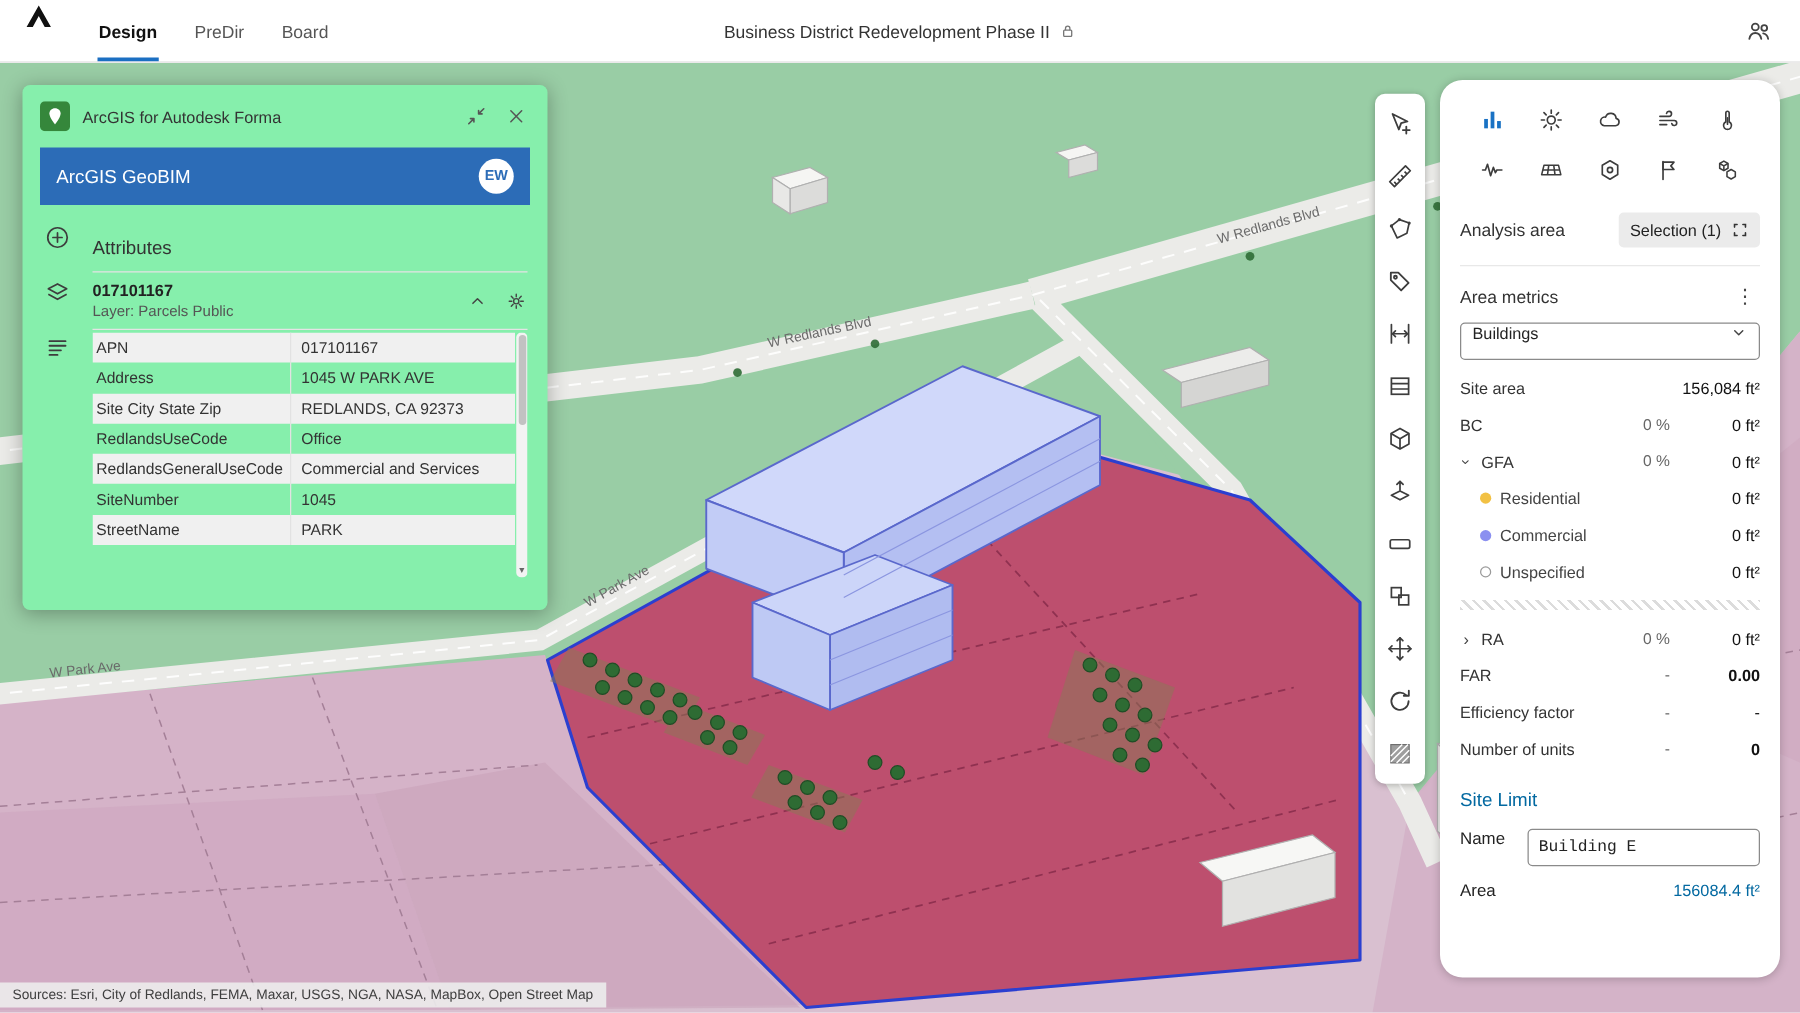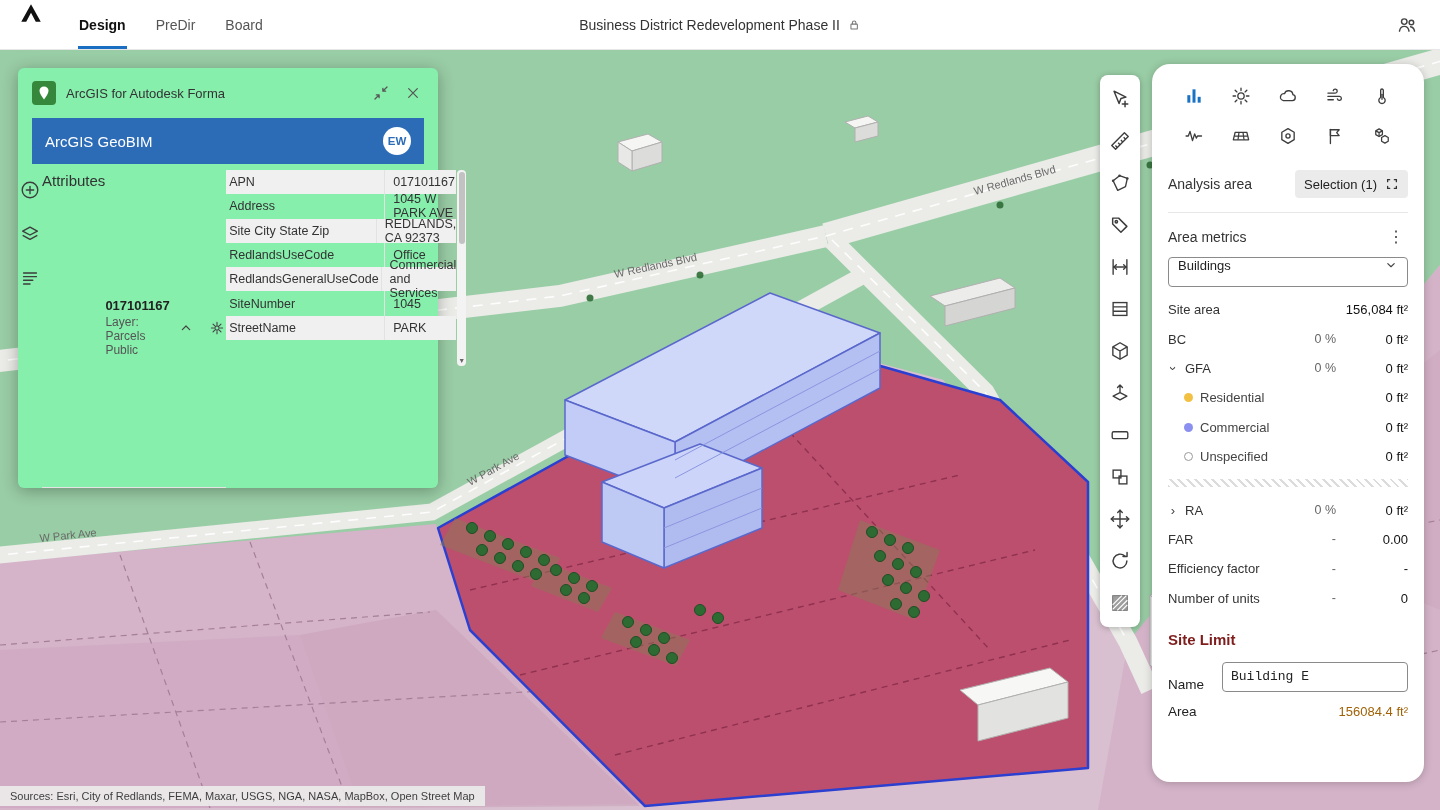--- a/index.html
+++ b/index.html
@@ -30,21 +30,21 @@
   .arcgis-panel{position:absolute;left:18px;top:68px;width:420px;height:420px;background:#86efac;border-radius:6px;box-shadow:0 3px 16px rgba(0,0,0,.3);z-index:35;display:flex;flex-direction:column}
   .ap-header{height:50px;display:flex;align-items:center;padding:0 14px;gap:10px}
   .ap-title{font-size:13px;color:#333;flex:1}
   .ap-hicon{color:#555;cursor:pointer;width:22px;height:22px;display:flex;align-items:center;justify-content:center}
   .ap-blue{height:46px;background:#2c6cb7;margin:0 14px;display:flex;align-items:center;padding:0 13px;color:#fff;flex:none}
   .ap-blue-title{flex:1;font-size:15px}
   .avatar{width:28px;height:28px;border-radius:50%;background:#fff;color:#2c6cb7;font-size:11.5px;font-weight:700;display:flex;align-items:center;justify-content:center}
   .ap-body{flex:1;display:flex;min-height:0}
   .ap-rail{width:56px;display:flex;flex-direction:column;align-items:center;padding-top:14px;gap:20px;color:#444}
   .ap-rail .tool-btn{width:24px;height:24px}
-  .ap-content{flex:1;padding:4px 16px 0 0;display:flex;flex-direction:row;min-height:0}
+  .ap-content{flex:1;padding:22px 16px 0 0;display:flex;flex-direction:column;min-height:0}
   .ap-sec-title{font-size:15px;color:#333;padding:4px 0 10px;border-bottom:1px solid #e4e4e4}
   .feat-row{display:flex;align-items:center;padding:7px 0;border-bottom:1px solid #e4e4e4}
   .feat-txt{flex:1}
   .feat-id{font-weight:700;font-size:13px;color:#222}
   .feat-layer{font-size:12px;color:#555;margin-top:2px}
   .feat-icons{display:flex;align-items:center;gap:14px;color:#444}
   .attr-table{height:196px;position:relative;overflow:hidden;margin-top:2px}
   .attr-rows{margin-right:10px}
   .attr-row{display:flex;height:24.3px;align-items:center;font-size:12.5px;color:#333}
   .attr-row:nth-child(odd){background:#f0f0f0}
@@ -63,31 +63,31 @@
   .sec-label{font-size:14px;color:#333}
   .sel-btn{background:#ebebeb;border-radius:4px;height:28px;display:flex;align-items:center;gap:8px;padding:0 9px;font-size:13px;color:#222;cursor:pointer}
   .divider{height:1px;background:#e8e8e8;margin:14px 0}
   .kebab{font-size:16px;color:#444;cursor:pointer;padding:0 4px}
   .dropdown{height:30px;border:1px solid #8a8a8a;border-radius:4px;display:flex;justify-content:space-between;padding:0 9px;font-size:13px;color:#222;margin:11px 0 8px;cursor:pointer}
   .metric-row{display:flex;align-items:center;height:29.4px;font-size:13px;color:#333}
   .metric-row.indent .m-label{padding-left:16px;color:#444}
   .m-label{flex:1;display:flex;align-items:center;gap:7px;min-width:0}
   .m-pct{width:50px;text-align:right;color:#666;font-size:12.5px}
   .m-val{width:72px;text-align:right;color:#111}
-  .m-val.strong{font-weight:400}
+  .m-val.strong{font-weight:700}
   .dot{width:9px;height:9px;border-radius:50%;flex:none}
   .dot.outline{background:#fff;border:1.5px solid #9a9a9a}
   .chev{color:#444;font-size:13px;line-height:1;display:inline-block;width:10px;text-align:center}
   .chev.down{transform:rotate(90deg)}
   .hatch-div{height:8px;margin:8px 0;background:repeating-linear-gradient(45deg,#dcdcdc 0 2px,transparent 2px 6px)}
-  .site-limit-h{font-size:15px;font-weight:700;color:#7f1d1d;margin:18px 0 14px}
-  .form-row{display:flex;align-items:flex-end;margin-bottom:12px}
+  .site-limit-h{font-size:15px;font-weight:400;color:#0369a1;margin:18px 0 14px}
+  .form-row{display:flex;align-items:flex-start;margin-bottom:12px}
   .form-label{width:54px;font-size:13.5px;color:#222}
   .text-input{flex:1;height:30px;border:1px solid #8a8a8a;border-radius:4px;padding:0 8px;font-size:13px;color:#222;font-family:Liberation Mono, monospace}
-  .area-val{flex:1;text-align:right;font-size:13px;color:#a16207}
+  .area-val{flex:1;text-align:right;font-size:13px;color:#0369a1}
 </style>
 </head>
 <body>
 
 <header class="topbar">
   <span class="logo">
     <svg width="26" height="26" viewBox="0 0 24 24">
         <path d="M3 20L12 4l9 16h-4.6L12 11.8 7.6 20z" fill="#111"></path>
       </svg>
   </span>

